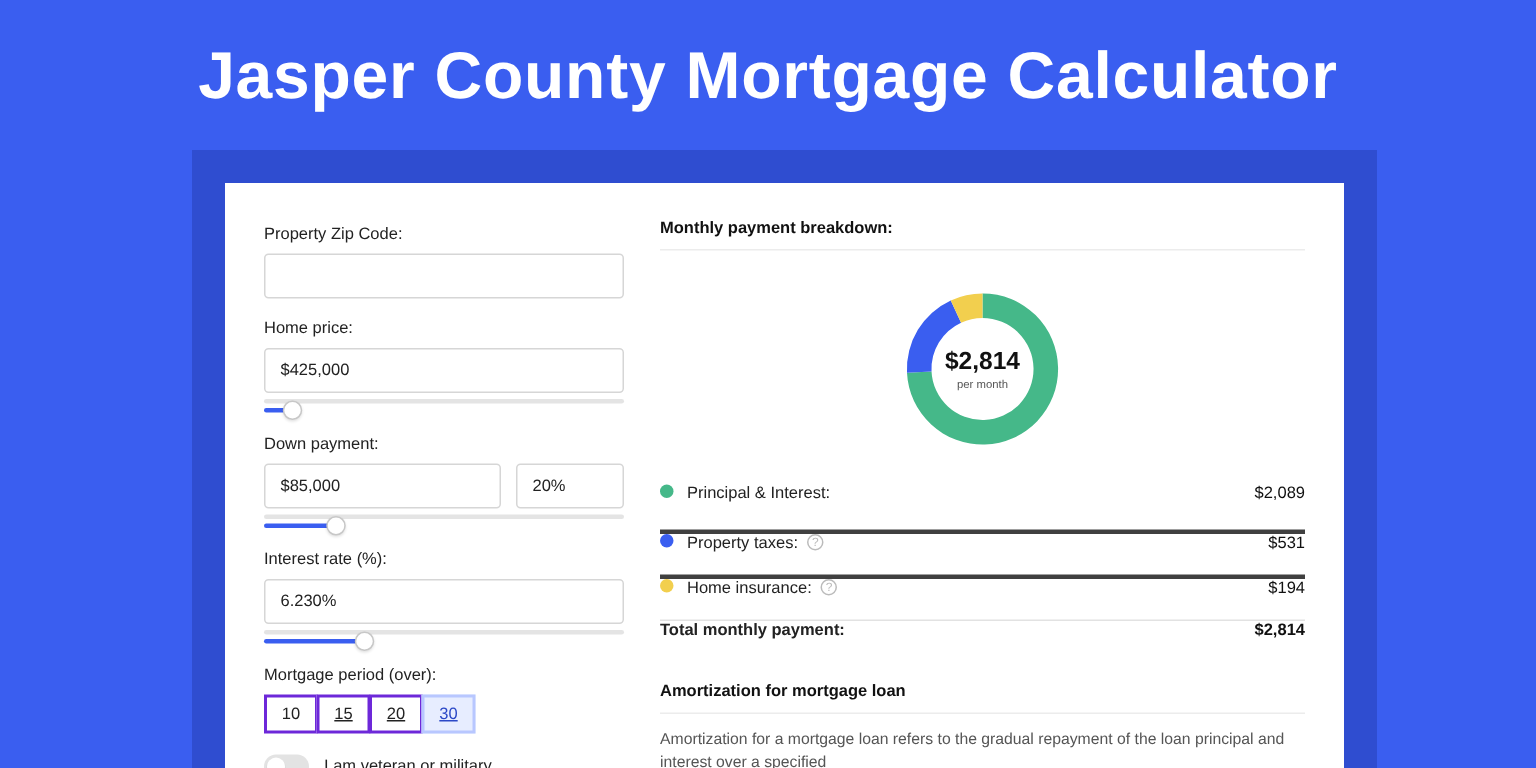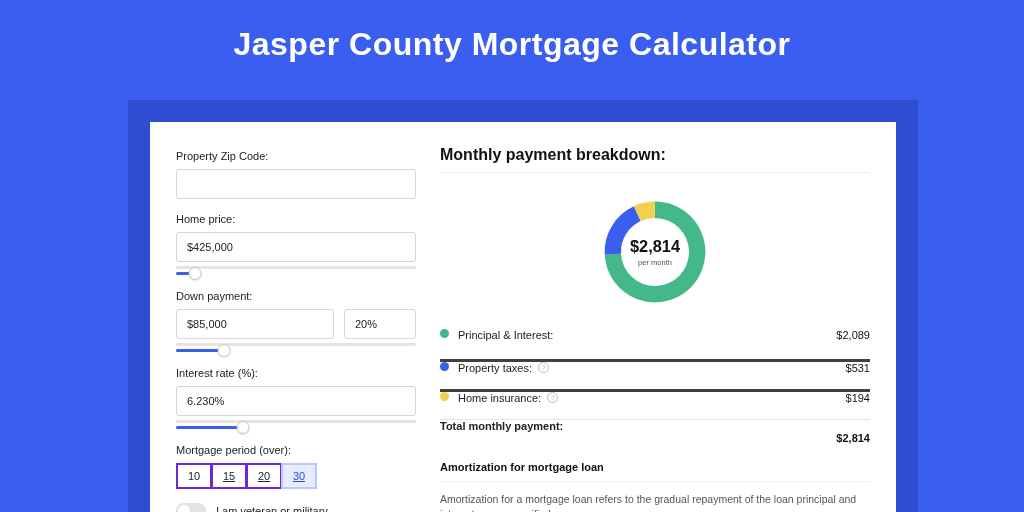--- a/index.html
+++ b/index.html
@@ -2,21 +2,21 @@
 <html><head>
 <meta charset="utf-8">
 <style>
   * { box-sizing: border-box; margin: 0; padding: 0; }
   html, body { width: 1024px; height: 512px; overflow: hidden; font-family: Arial, Helvetica, sans-serif; }
   body { background: #3a5ef0; }
   
   .page-title {
     text-align: center;
     color: #ffffff;
-    font-size: 32px;
+    font-size: 44px;
     font-weight: 700;
     padding: 26px 0 14px 0;
     letter-spacing: 0.5px;
   }
   
   .wrap-outer {
     position: absolute;
     left: 128px; top: 100px;
     width: 790px; height: 412px;
     background: #2f4dd0;
@@ -56,32 +56,32 @@
   .seg { display: flex; gap: 0; margin-top: 0; }
   .seg button { width: 36px; height: 26px; border: 2px solid #6d28d9; background: #fff; font-size: 11px; color: #222; cursor: pointer; }
   .seg button + button { margin-left: -1px; text-decoration: underline; }
   .seg button.active { background: #e7edff; border-color: #b8c7ff; color: #2c49c7; position: relative; z-index: 1; }
   
   .toggle-row { display: flex; gap: 10px; align-items: center; margin-top: 14px; }
   .toggle { width: 30px; height: 16px; border-radius: 8px; background: #e3e3e3; position: relative; }
   .toggle .knob { width: 12px; height: 12px; border-radius: 50%; background: #fff; position: absolute; top: 2px; left: 2px; box-shadow: 0 1px 1px rgba(0,0,0,0.15); }
   .toggle-row span { font-size: 11px; color: #222; }
   
-  .section-head { font-size: 16px; font-weight: 700; color: #111; margin-bottom: 6px;}
+  .section-head { font-size: 11px; font-weight: 700; color: #111; margin-bottom: 6px;}
   .divider { height: 1px; background: #ececec; margin: 8px 0 10px 0; }
   
   .donut-area { display: flex; justify-content: center; padding: 6px 0 4px 0; }
   .donut-svg { width: 126px; height: 126px; display: block; }
   .donut-center { font-size: 18px; font-weight: 800; fill: #111; }
   .donut-sub { font-size: 9px; fill: #555; }
   
   .legend { margin-top: 10px; }
   .legend-row { display: flex; align-items: flex-start; height: 30px; font-size: 11px; }
   .legend-row + .legend-row { border-top: 3px solid #404040; }
-  .legend-row.total { font-weight: 700; border-top: 1px solid #e2e2e2; flex-direction: column; }
+  .legend-row.total { font-weight: 700; border-top: 1px solid #e2e2e2; }
   .dot { width: 9px; height: 9px; border-radius: 50%; margin-right: 9px; flex-shrink: 0; }
   .legend-label { color: #222; }
   .help { width: 11px; height: 11px; border-radius: 50%; border: 1px solid #bbb; color: #bbb; font-size: 8px; display: inline-flex; align-items: center; justify-content: center; margin-left: 6px; }
   .legend-val { margin-left: auto; color: #111; }
   
   .amort-title { font-size: 11px; font-weight: 700; color: #111; margin-top: 12px; }
   .amort-body { font-size: 10.5px; color: #555; margin-top: 10px; line-height: 1.4; }
 </style>
 </head>
 <body>

